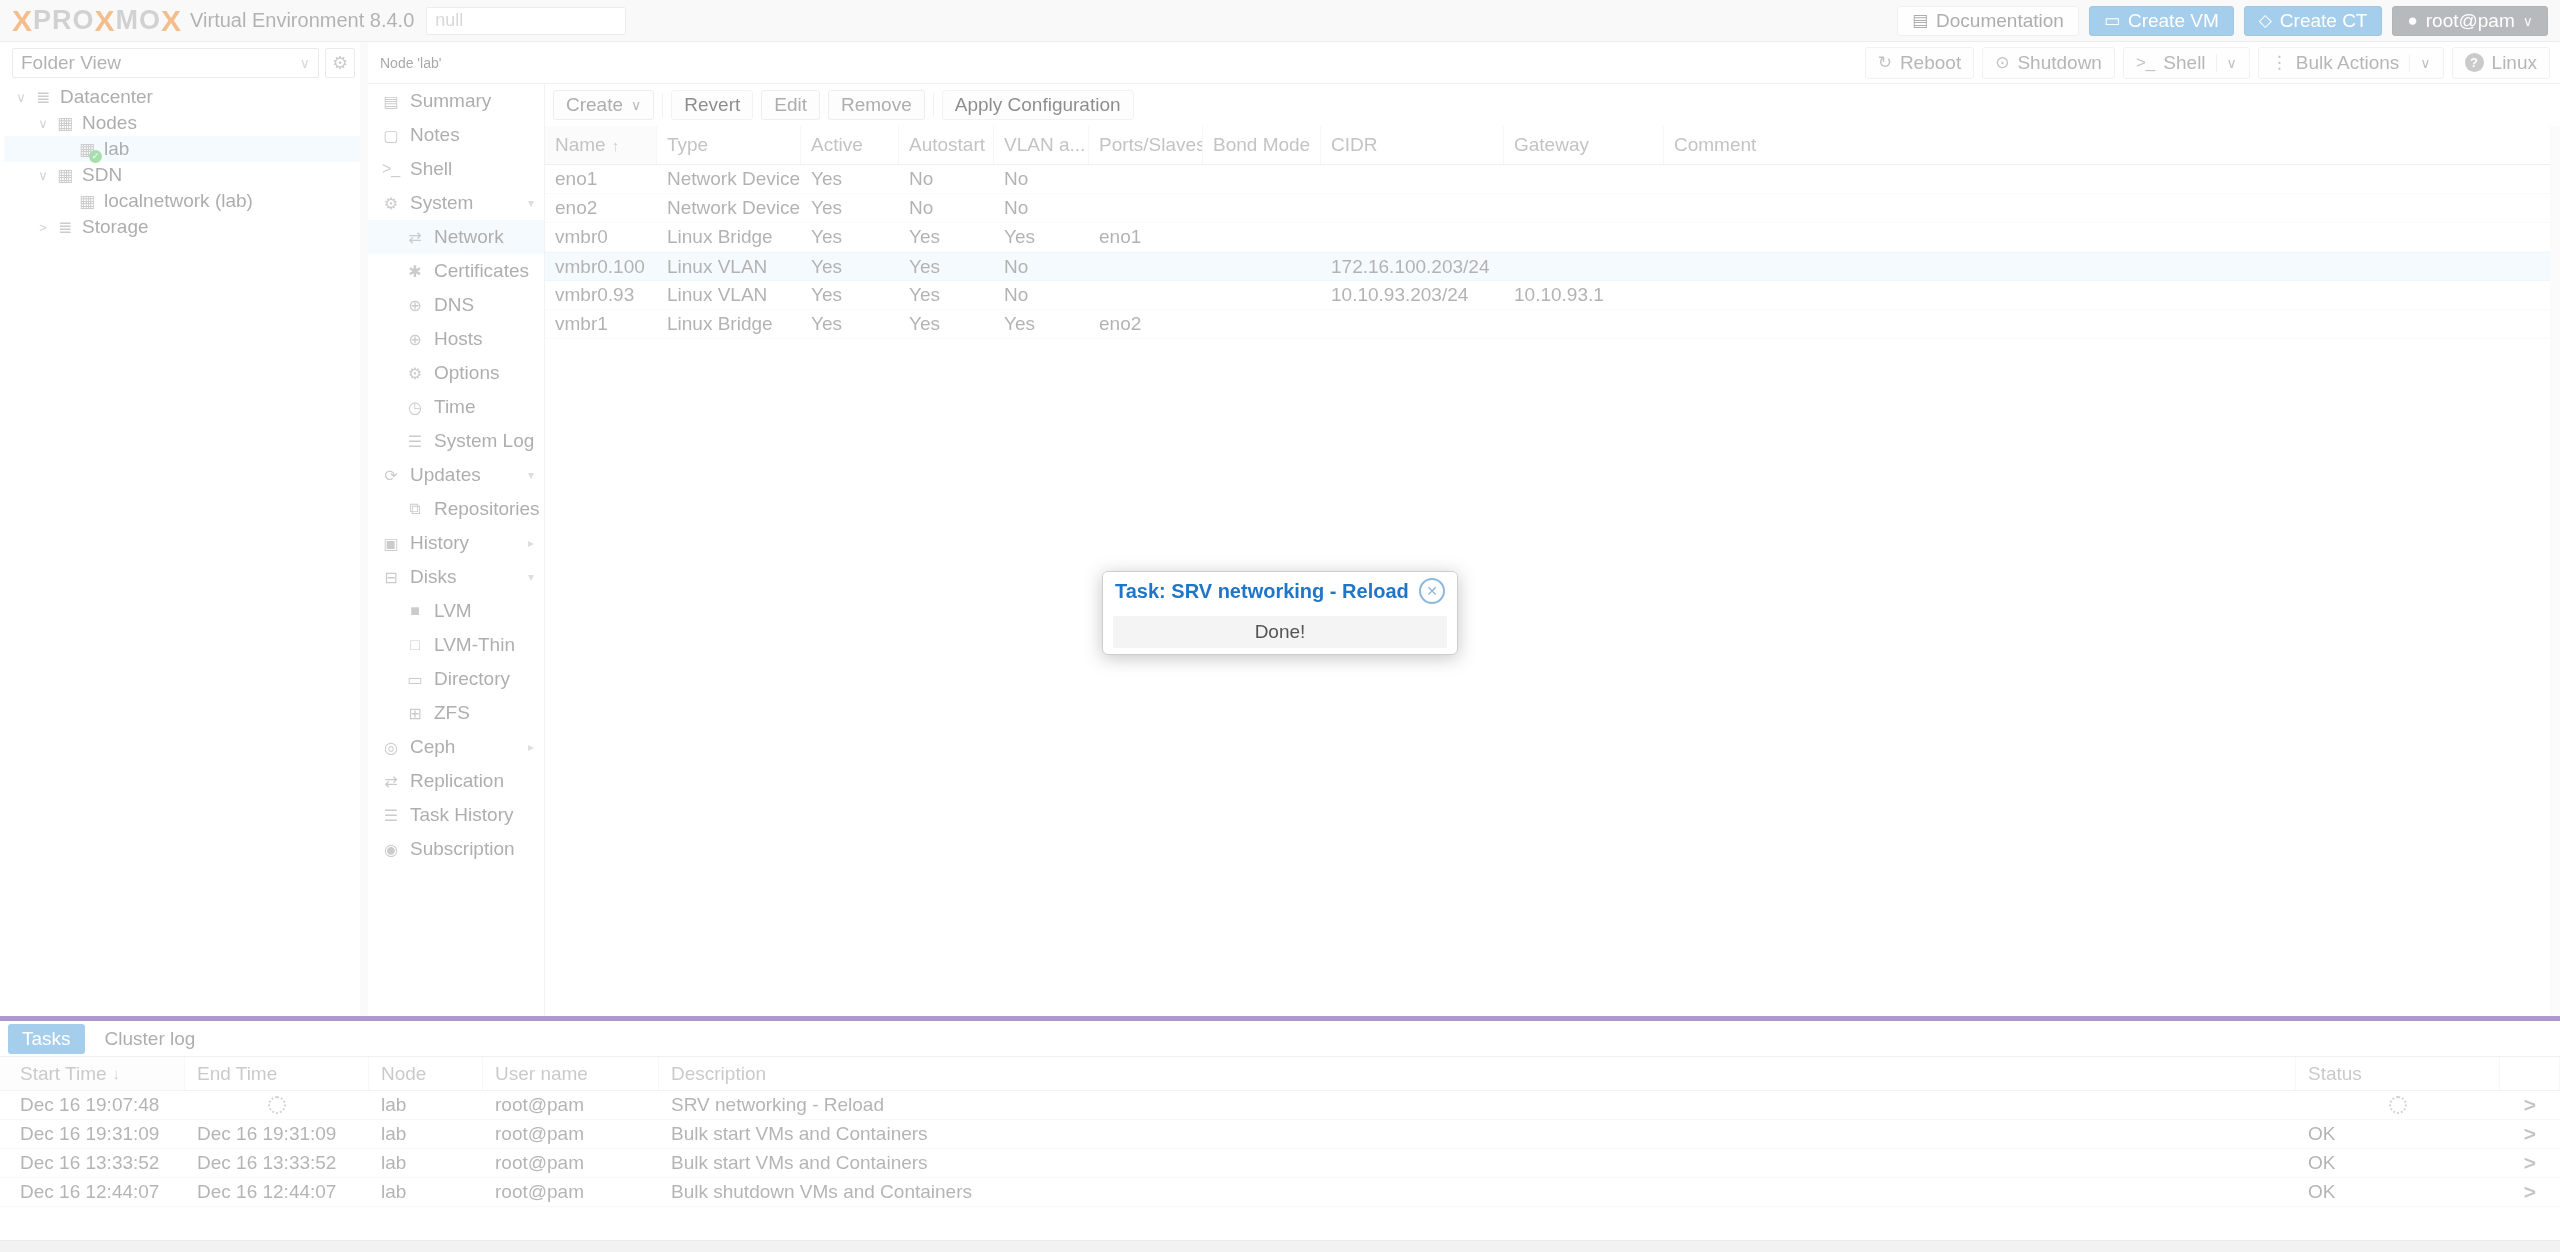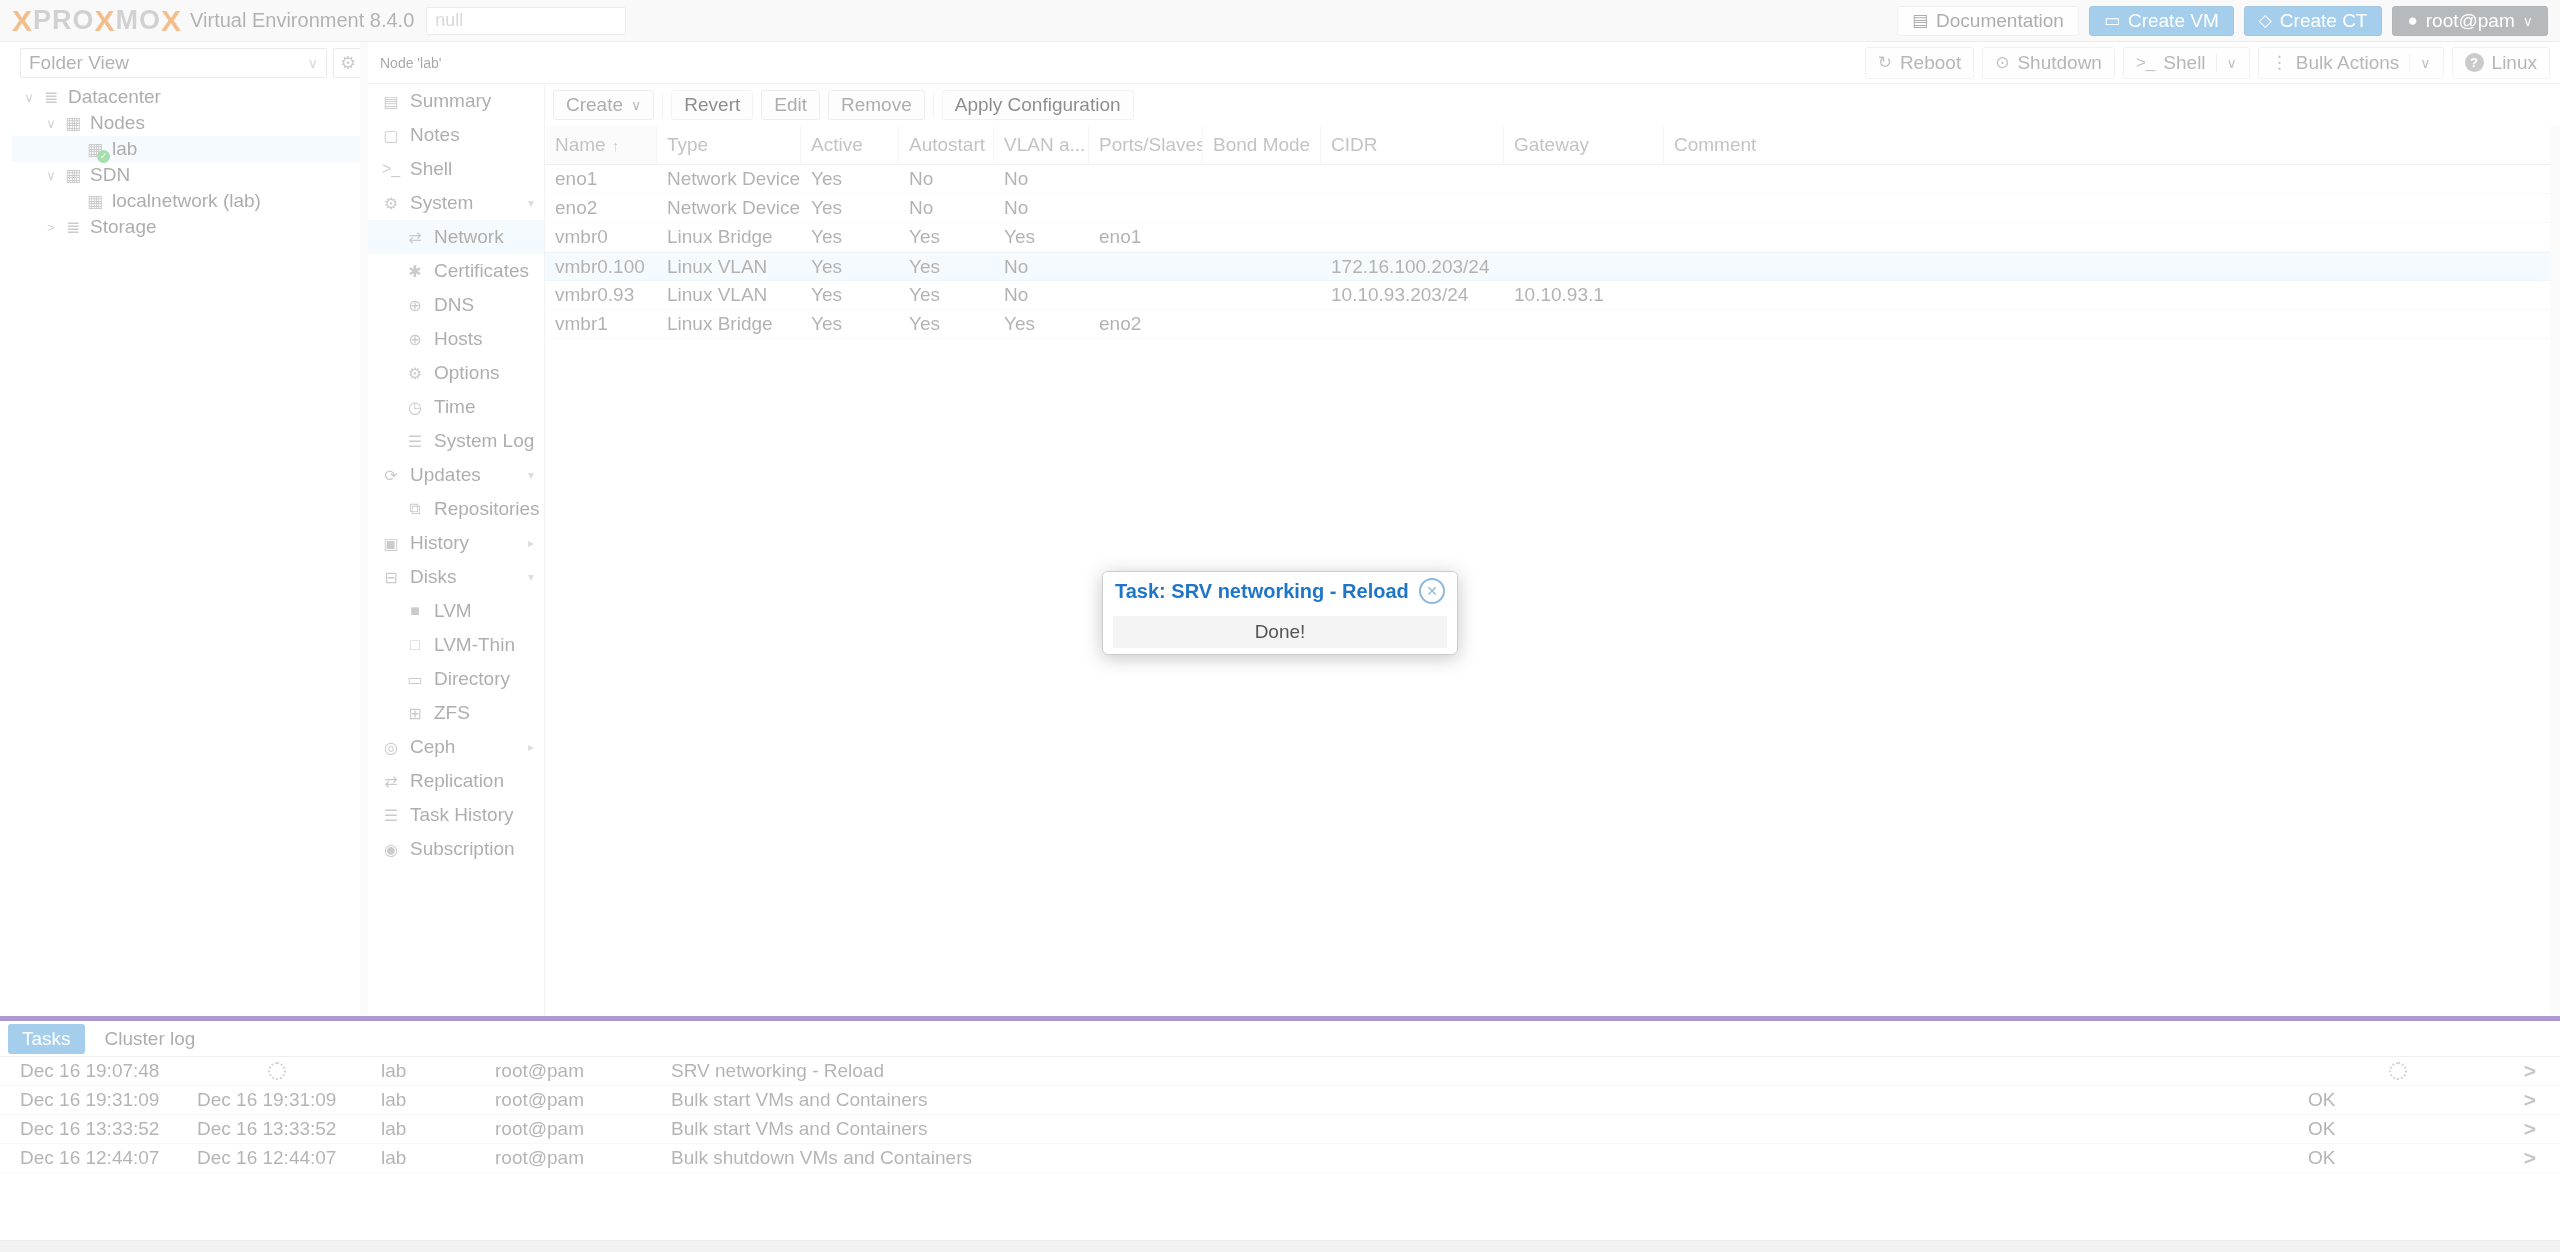--- a/index.html
+++ b/index.html
@@ -18,21 +18,21 @@
   .tb-spacer { flex:1; }
   .tb-btn { height:30px; display:flex; align-items:center; gap:8px; padding:0 14px; border-radius:3px;
             font-size:19px; margin-left:10px; cursor:default; }
   .tb-btn .ic { font-size:17px; }
   .btn-white { background:#fdfdfd; border:1px solid #dcdcdc; color:#4a4a4a; }
   .btn-blue  { background:#3892d4; border:1px solid #3083c2; color:#fff; }
   .btn-dark  { background:#60666b; border:1px solid #555a5e; color:#fff; }
   .chev { font-size:14px; opacity:.85; }
 
   
-  .sidebar { position:absolute; top:42px; left:12px; width:360px; bottom:236px; background:#fff;
+  .sidebar { position:absolute; top:42px; left:4px; width:360px; bottom:236px; background:#fff;
              border-right:1px solid #d8d8d8; }
   .viewrow { display:flex; gap:6px; padding:6px 8px 4px 8px; }
   .viewsel { flex:1; height:30px; border:1px solid #d0d0d0; background:#fff; border-radius:2px;
              display:flex; align-items:center; justify-content:space-between; padding:0 8px; color:#555; }
   .viewsel .chev { color:#999; }
   .gearbtn { width:30px; height:30px; border:1px solid #d0d0d0; background:#fff; border-radius:2px;
              display:flex; align-items:center; justify-content:center; color:#8f8f8f; font-size:18px; }
   .tree { margin-top:2px; }
   .trow { height:26px; display:flex; align-items:center; color:#4a4a4a; font-size:19px; }
   .trow.sel { background:#e7f3fb; }
@@ -468,20 +468,42 @@
         <div class="scrollgutter"></div>
       </div>
     </div>
   </div>
 
   <div class="bottompanel">
     <div class="tabsrow">
       <div class="tab-active">Tasks</div>
       <div class="tab-plain">Cluster log</div>
     </div>
+    <div class="thead">
+      <div class="th sorted tcol-start">
+          <span>Start Time</span>
+          <span class="arr">↓</span>
+        </div>
+      <div class="th tcol-end">
+          <span>End Time</span>
+        </div>
+      <div class="th tcol-node">
+          <span>Node</span>
+        </div>
+      <div class="th tcol-user">
+          <span>User name</span>
+        </div>
+      <div class="th tcol-desc">
+          <span>Description</span>
+        </div>
+      <div class="th tcol-status">
+          <span>Status</span>
+        </div>
+      <div class="th tcol-caret"></div>
+    </div>
     <div class="trw">
       <span class="tc tcol-start">Dec 16 19:07:48</span>
       <span class="tc tcol-end centered">
           <span class="spin"></span>
         </span>
       <span class="tc tcol-node">lab</span>
       <span class="tc tcol-user">root@pam</span>
       <span class="tc tcol-desc">SRV networking - Reload</span>
       <span class="tc tcol-status centered">
           <span class="spin"></span>

